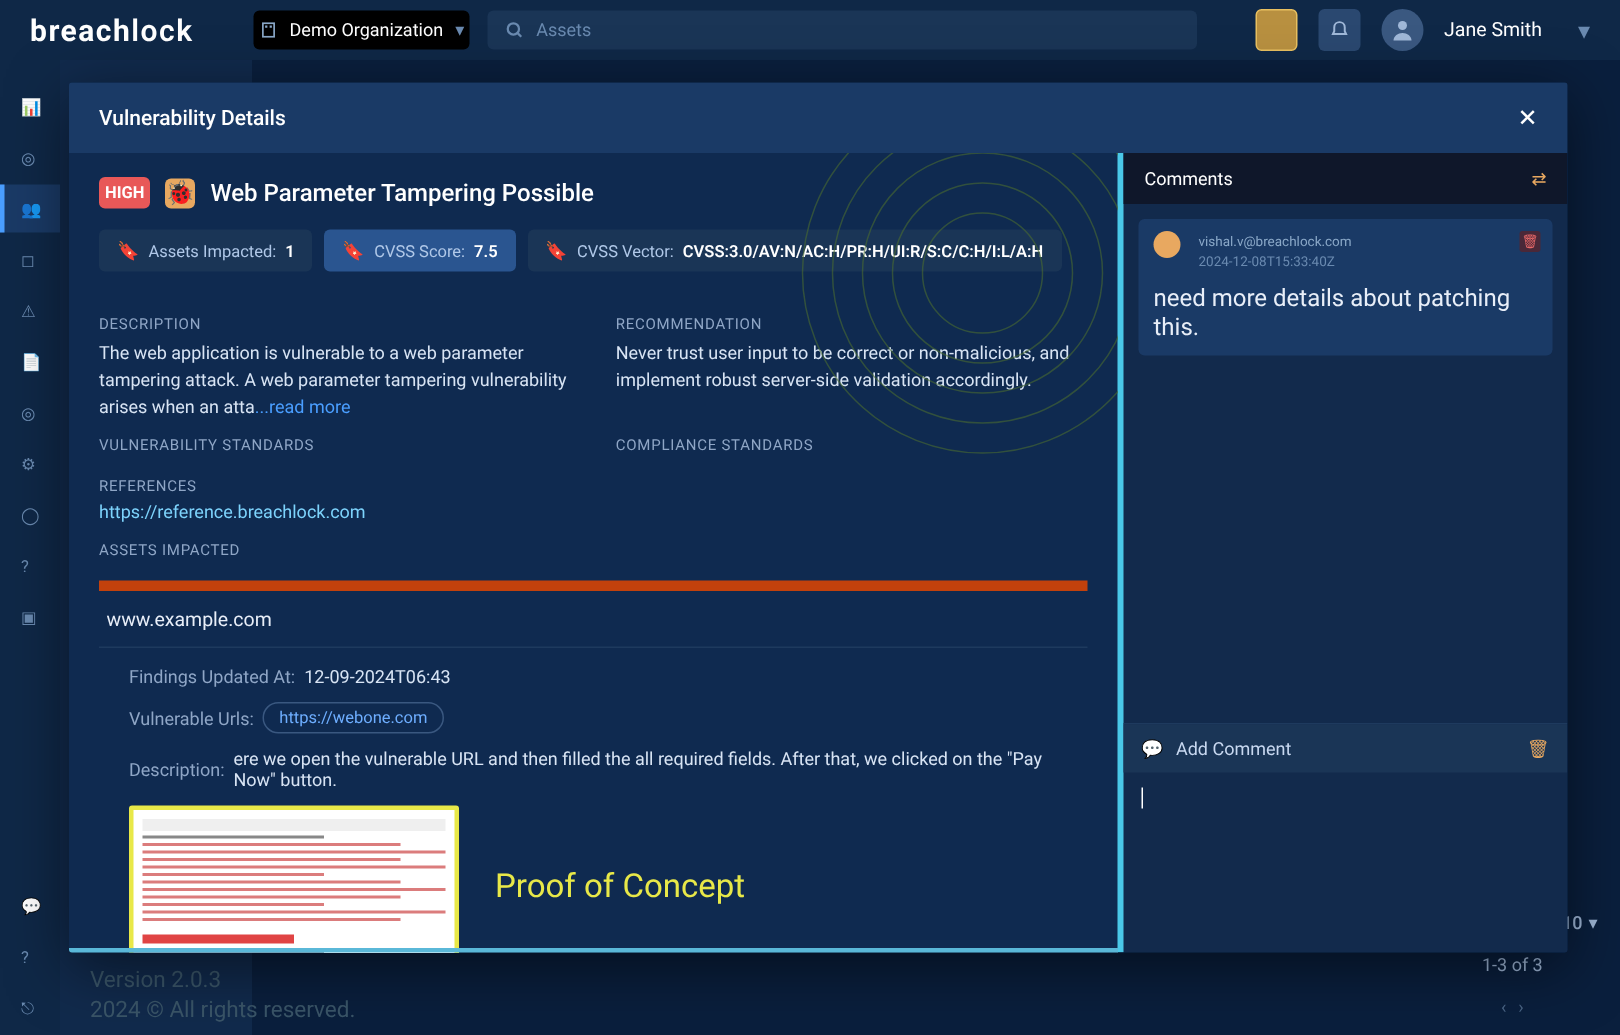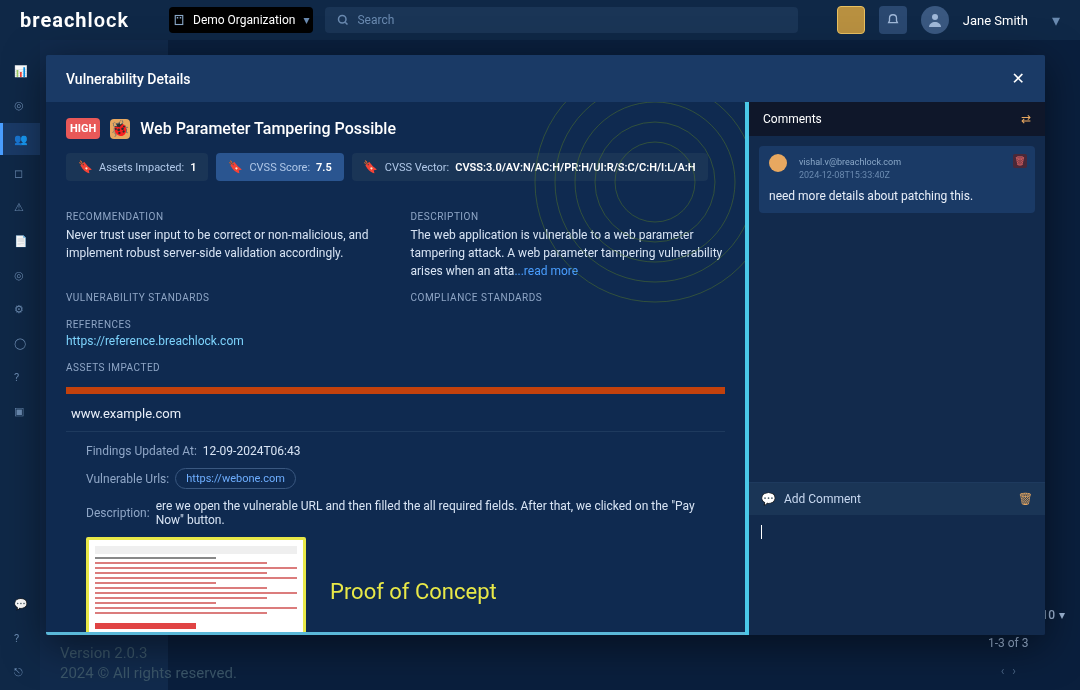--- a/index.html
+++ b/index.html
@@ -87,21 +87,21 @@
 
 
 .right-pane { width: 300px; border-left: 4px solid #4ac8e8; display: flex; flex-direction: column; background: #122a4c; }
 .comments-head { background: #0f172a; padding: 10px 14px; display: flex; justify-content: space-between; align-items: center; font-size: 12px; }
 .expand-icon { color: #e8a860; cursor: pointer; font-size: 12px; }
 .comment-list { flex: 1; padding: 10px; }
 .comment { background: #1a3a66; border-radius: 4px; padding: 10px; position: relative; }
 .comment-av { width: 18px; height: 18px; background: #e8a860; border-radius: 50%; display: inline-block; vertical-align: top; margin-right: 6px; position: relative; top: -2px; }
 .comment-meta { font-size: 9px; color: #8aa8c8; line-height: 1.4; }
 .comment-date { color: #6a8ab0; }
-.comment-text { font-size: 12px; color: #e8eef8; margin-top: 8px; }
+.comment-text { font-size: 16px; color: #e8eef8; margin-top: 8px; }
 .del-icon { position: absolute; right: 8px; top: 8px; width: 14px; height: 14px; background:#4a2838; border-radius:2px; display:flex; align-items:center; justify-content:center; color:#e86868; font-size:9px; cursor:pointer; }
 .add-comment { border-top: 1px solid #1e3a5e; }
 .add-comment-head { padding: 9px 12px; display: flex; align-items: center; gap: 8px; font-size: 12px; color: #c8d8f0; background: #1a3556; position: relative; }
 .trash-r { position: absolute; right: 12px; color: #e8a860; cursor: pointer; }
 .comment-input { height: 120px; padding: 10px 12px; }
 .comment-input .caret { width: 1px; height: 14px; background: #fff; animation: blink 1s infinite; }
 .scroll-edge { position:absolute; left:0; right:300px; bottom:0; height:3px; background:#5ab8d8; }
 @keyframes blink { 50% { opacity: 0; } }
 </style>
 </head>
@@ -118,21 +118,21 @@
         <rect x="9" y="4" width="2" height="2" fill="#8aa8c8"></rect>
       </svg>
     <span>Demo Organization</span>
     <span style="margin-left:auto;color:#6a8ab0">▾</span>
   </div>
   <div class="search-bar">
     <svg width="12" height="12" viewBox="0 0 16 16">
         <circle cx="7" cy="7" r="5" fill="none" stroke="#6a8ab0" stroke-width="2"></circle>
         <line x1="11" y1="11" x2="14" y2="14" stroke="#6a8ab0" stroke-width="2"></line>
       </svg>
-    <span>Search</span>
+    <span>Assets</span>
   </div>
   <div class="topbar-right">
     <div class="notif gold"></div>
     <div class="notif">
       <svg width="14" height="14" viewBox="0 0 16 16">
           <path d="M8 2c-2 0-4 1.5-4 4v3l-1 2h10l-1-2V6c0-2.5-2-4-4-4z" fill="none" stroke="#a0b8d8" stroke-width="1.5"></path>
         </svg>
     </div>
     <div class="avatar">
       <svg width="16" height="16" viewBox="0 0 16 16">
@@ -245,28 +245,28 @@
           <span class="v">7.5</span>
         </div>
         <div class="meta-chip">
           <span class="chip-icon">🔖</span>
           <span class="l">CVSS Vector:</span>
           <span class="v">CVSS:3.0/AV:N/AC:H/PR:H/UI:R/S:C/C:H/I:L/A:H</span>
         </div>
       </div>
       <div class="two-col">
         <div class="col">
-          <div class="section-label">RECOMMENDATION</div>
-          <div class="section-text">Never trust user input to be correct or non-malicious, and implement robust server-side validation accordingly.</div>
-        </div>
-        <div class="col">
           <div class="section-label">DESCRIPTION</div>
           <div class="section-text">
             <span>The web application is vulnerable to a web parameter tampering attack. A web parameter tampering vulnerability arises when an atta</span><span class="read-more">...read more</span>
           </div>
+        </div>
+        <div class="col">
+          <div class="section-label">RECOMMENDATION</div>
+          <div class="section-text">Never trust user input to be correct or non-malicious, and implement robust server-side validation accordingly.</div>
         </div>
       </div>
       <div class="two-col">
         <div class="col">
             <div class="section-label">VULNERABILITY STANDARDS</div>
           </div>
         <div class="col">
             <div class="section-label">COMPLIANCE STANDARDS</div>
           </div>
       </div>

